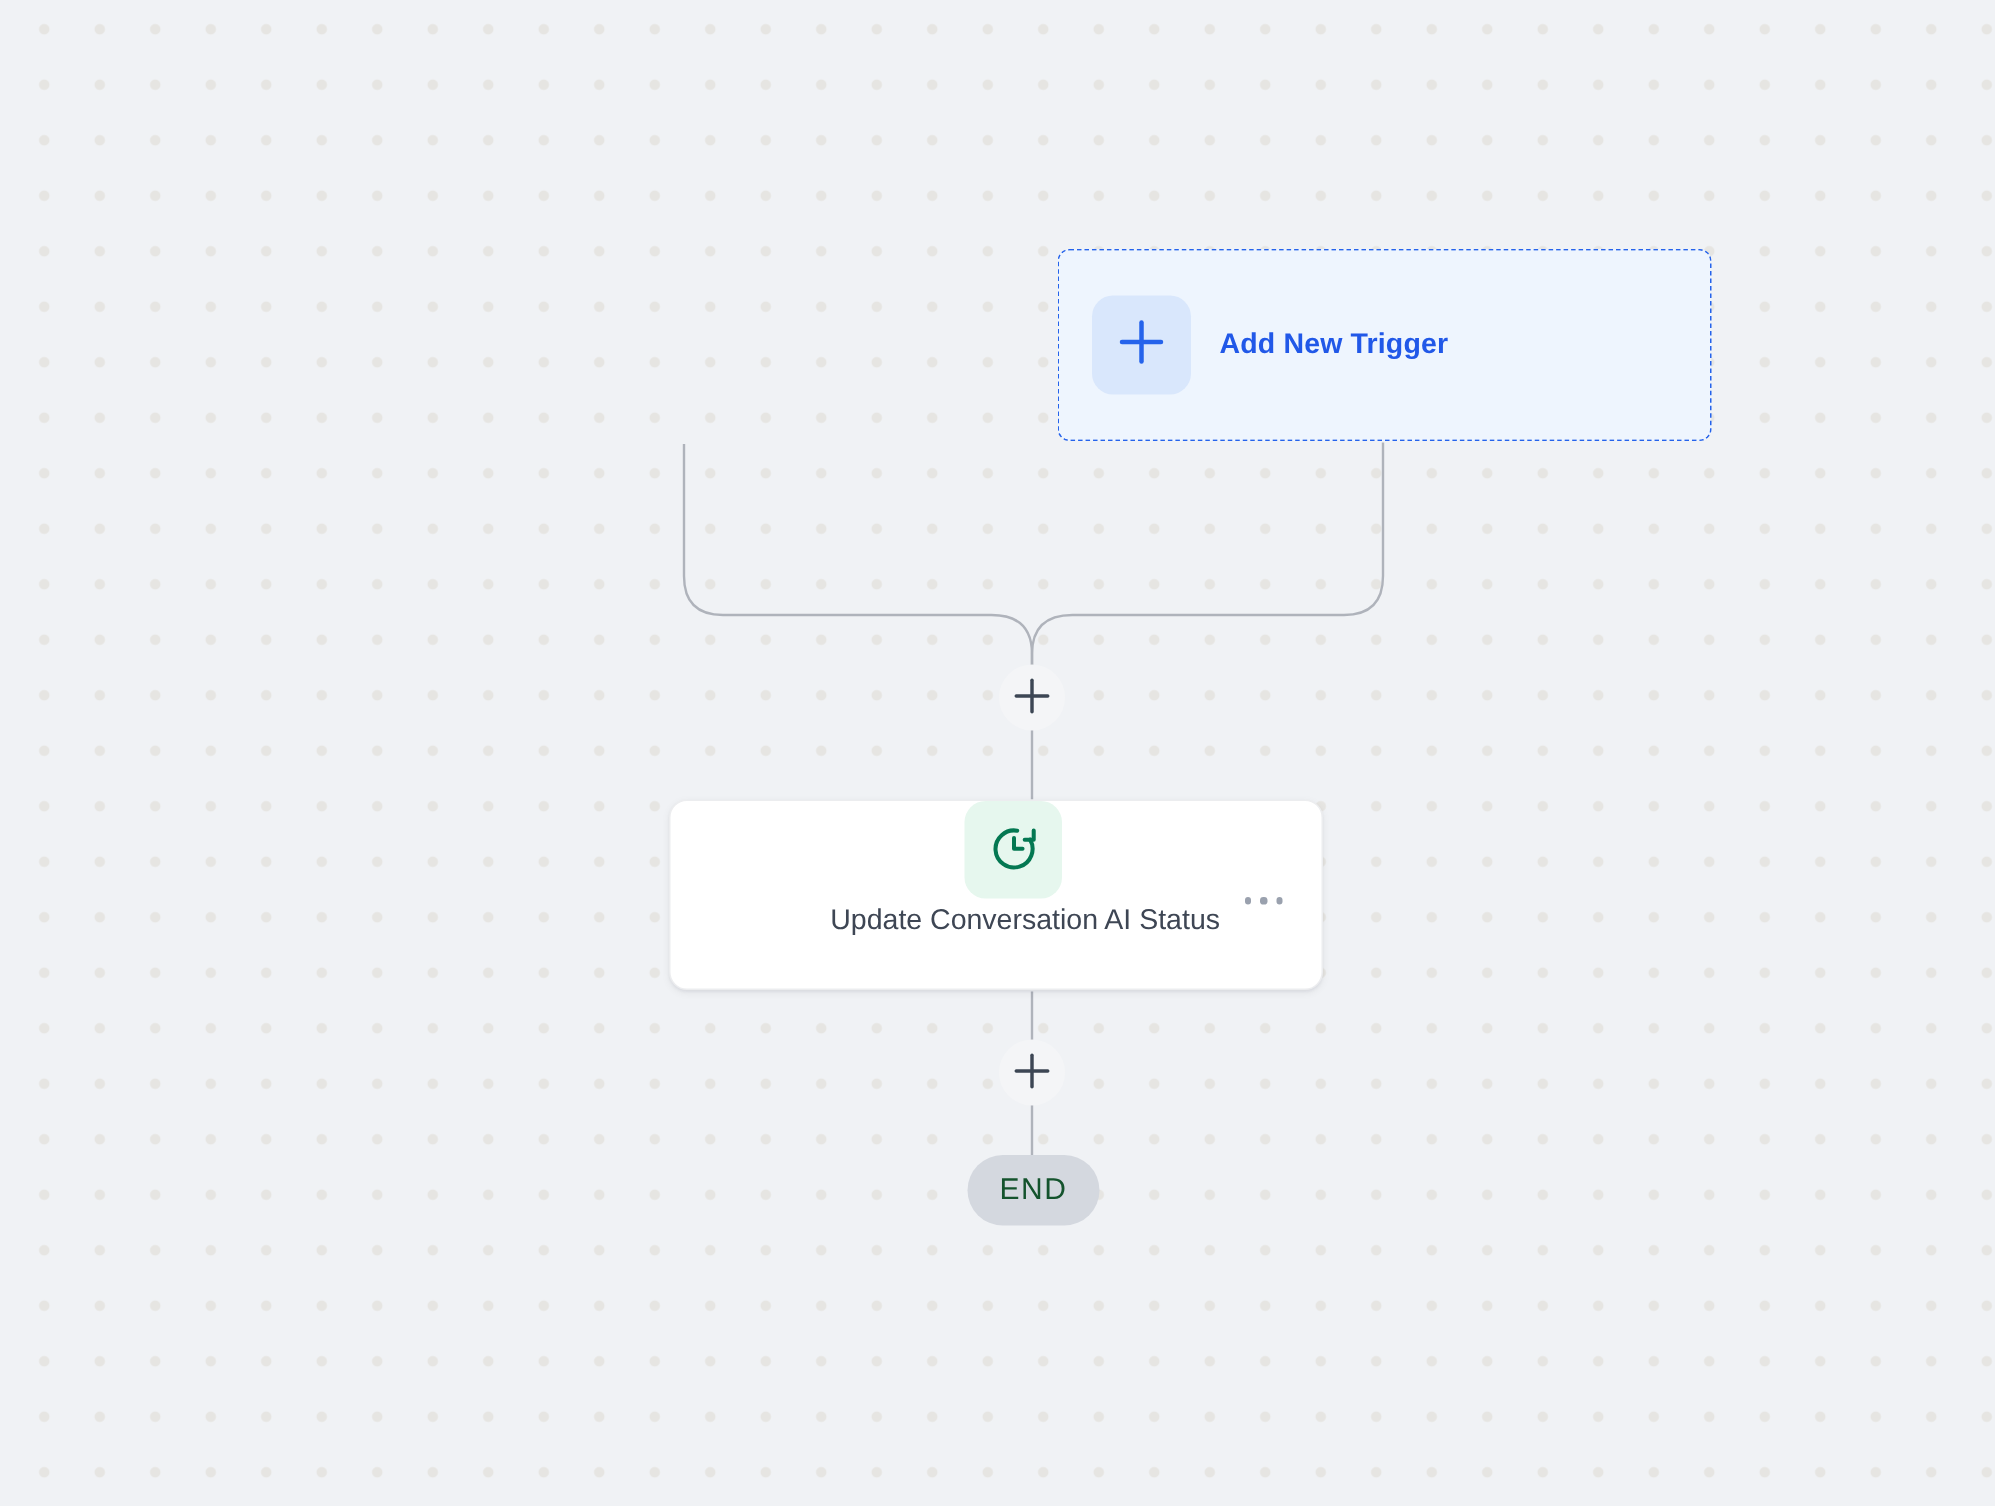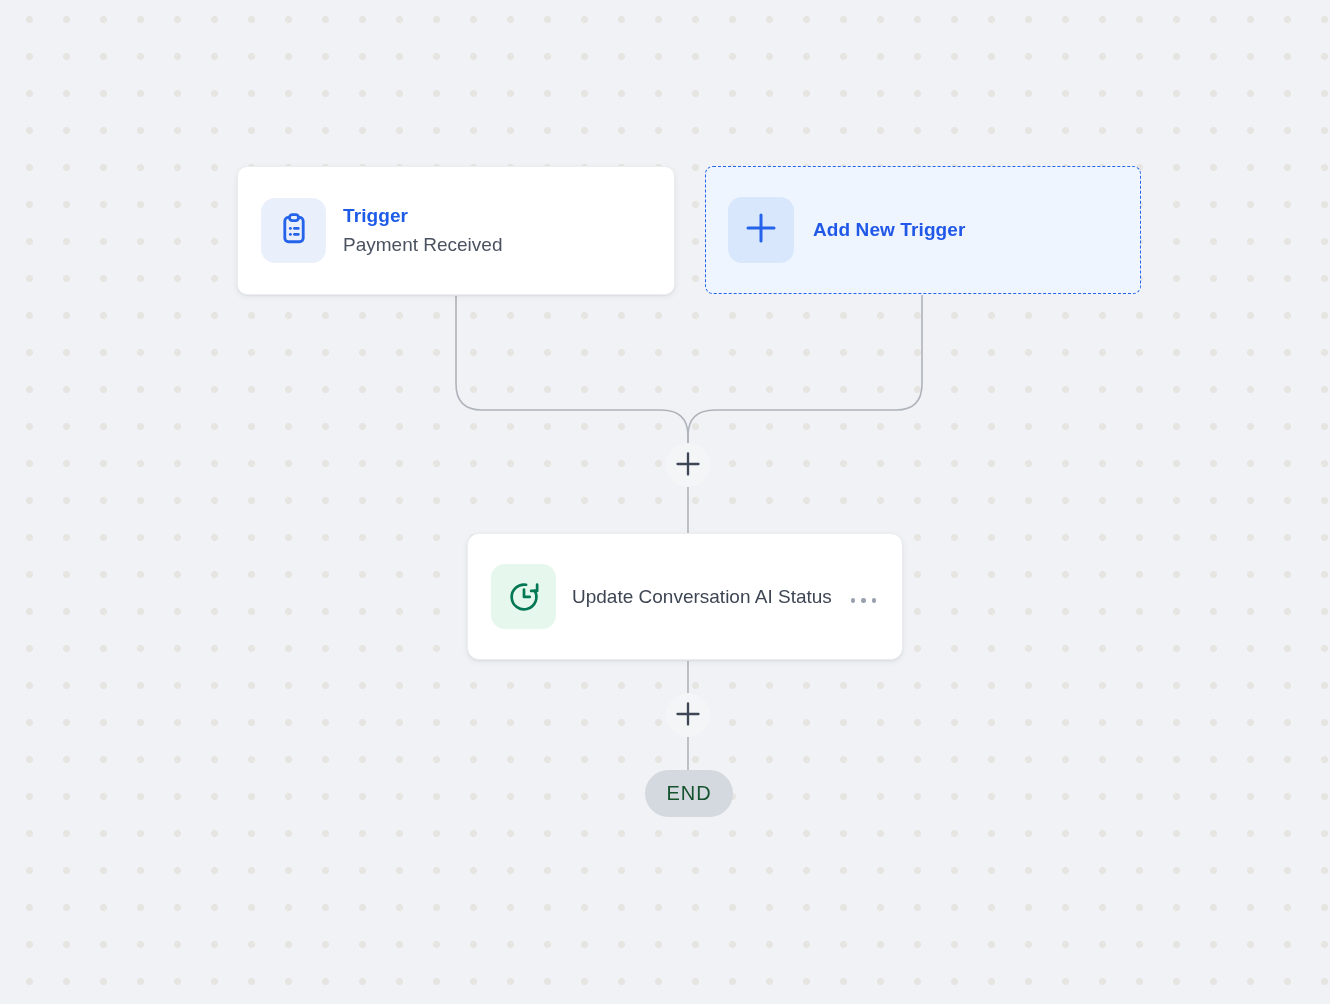--- a/index.html
+++ b/index.html
@@ -72,27 +72,28 @@
     display: flex; align-items: center; justify-content: center;
     flex: 0 0 auto;
   }
   .add-trigger-label {
     margin-left: 19px;
     font-size: 19px; font-weight: 700; color: #2158E8;
     letter-spacing: 0.1px;
   }
 
   .action-card {
-    left: 467px; top: 533px;
+    left: 446px; top: 533px;
     width: 436px; height: 127px;
     background: #FFFFFF;
     border: 1px solid #ECEDEF;
     border-radius: 12px;
     box-shadow: 0 1px 2px rgba(16,24,40,.05), 0 2px 6px rgba(16,24,40,.06);
     padding-left: 23px;
+    flex-direction: column;
   }
   .action-card .icon-square { background: #E6F7EE; }
   .action-card .text-block {
     margin-left: 16px;
     width: 260px;
     font-size: 19px; color: #3E4654; line-height: 30px;
   }
   .ellipsis {
     position: absolute;
     right: 22px; top: 60px;
@@ -134,38 +135,20 @@
 <div class="canvas">
 
   <svg class="connector-layer" viewBox="0 0 1330 1004">
     <path d="M456 296 L456 384 Q456 410 482 410 L661 410 Q688 410 688 436 L688 447"></path>
     <path d="M922 295 L922 384 Q922 410 896 410 L715 410 Q688 410 688 436 L688 447"></path>
     <path d="M688 484 L688 533"></path>
     <path d="M688 661 L688 698"></path>
     <path d="M688 733 L688 771"></path>
   </svg>
 
-  <div class="card trigger-card">
-    <div class="icon-square">
-      <span>
-        <svg width="34" height="34" viewBox="0 0 24 24" fill="none" stroke="#2563EB" stroke-width="2" stroke-linecap="round" stroke-linejoin="round">
-          <rect x="5.5" y="3.8" width="13" height="17.2" rx="2.6"></rect>
-          <rect x="8.8" y="1.9" width="6.4" height="4.2" rx="2" fill="#EAF0FB"></rect>
-          <line x1="9.4" y1="11.6" x2="9.5" y2="11.6"></line>
-          <line x1="12.3" y1="11.6" x2="15" y2="11.6"></line>
-          <line x1="9.4" y1="15.8" x2="9.5" y2="15.8"></line>
-          <line x1="12.3" y1="15.8" x2="15" y2="15.8"></line>
-        </svg>
-      </span>
-    </div>
-    <div class="text-block">
-      <div class="node-title-blue">Trigger</div>
-      <div class="node-subtitle">Payment Received</div>
-    </div>
-  </div>
 
   <div class="card add-trigger-card">
     <div class="plus-square">
       <span>
         <svg width="32" height="32" viewBox="0 0 32 32" fill="none" stroke="#2563EB" stroke-width="3" stroke-linecap="round">
           <line x1="16" y1="3" x2="16" y2="29"></line>
           <line x1="3" y1="16" x2="29" y2="16"></line>
         </svg>
       </span>
     </div>

